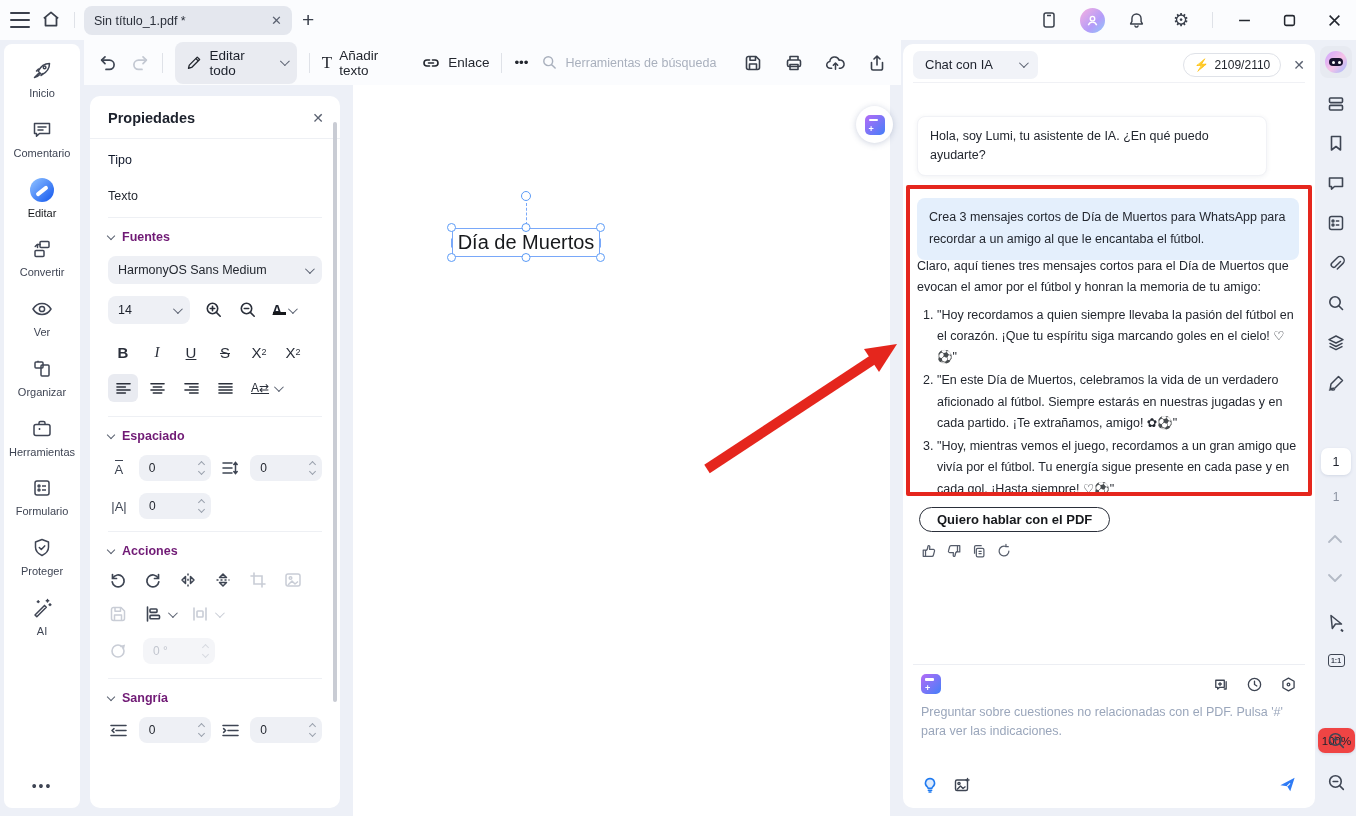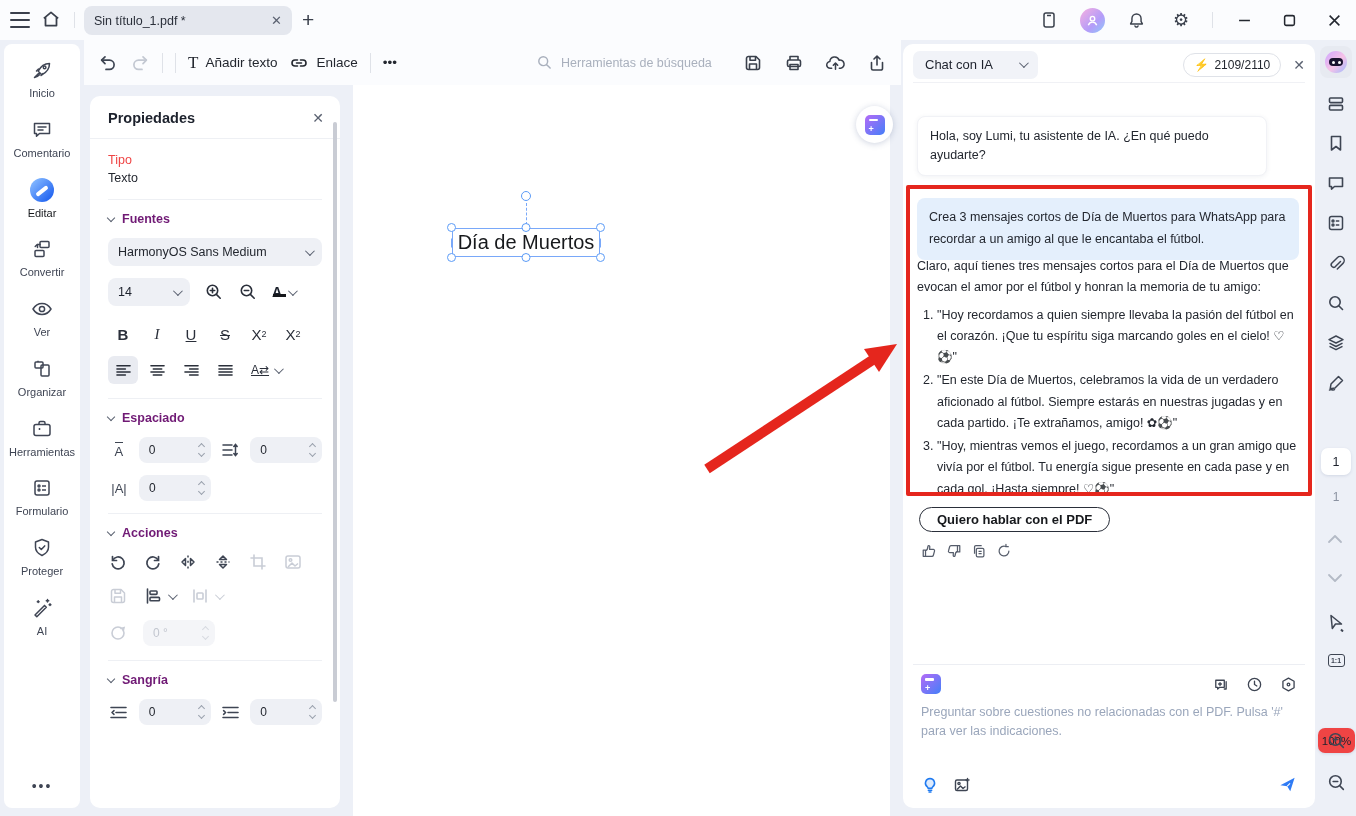--- a/index.html
+++ b/index.html
@@ -46,21 +46,21 @@
   .edit-logo::before { content:""; position:absolute; left:5px; top:11px; width:14px; height:4px; background:#fff; border-radius:2px; transform:rotate(-38deg); }
   .nav-more { margin-top:auto; margin-bottom:14px; color:#3f4554; font-size:14px; letter-spacing:2px; cursor:pointer; }
 
   
   .props { position:absolute; left:90px; top:96px; width:250px; height:712px; background:#fff; border-radius:10px; padding:14px 0 0 0; }
   .props-header { display:flex; align-items:center; padding:0 16px 12px 18px; border-bottom:1px solid #eef0f4; }
   .props-header .t { font-size:14.5px; font-weight:700; color:#1c212c; }
   .props-header .x { margin-left:auto; color:#5a6170; font-size:14px; cursor:pointer; }
   .props-scroll { position:absolute; right:3px; top:26px; width:4px; height:580px; background:#c9ccd4; border-radius:2px; }
   .props-body { padding:14px 18px 0 18px; }
-  .plabel { font-size:12.5px; color:#ef4444; margin-bottom:4px; }
+  .plabel { font-size:12.5px; color:#0f172a; margin-bottom:22px; }
   .pvalue { font-size:12.5px; color:#23272f; margin-bottom:14px; }
   .pdivider { border-top:1px solid #eef0f4; margin:2px 0 12px 0; }
   .sect { display:flex; align-items:center; gap:8px; font-size:12.5px; font-weight:700; color:#701a75; margin-bottom:12px; }
   .sect .chv { width:6px; height:6px; transform:rotate(45deg); margin-top:-3px; }
   .select-pill { background:#eef0f5; border-radius:8px; height:28px; display:flex; align-items:center; padding:0 10px; font-size:12.5px; color:#23272f; cursor:pointer; margin-bottom:12px; }
   .select-pill .chv { margin-left:auto; }
   .fs-row { display:flex; align-items:center; gap:14px; margin-bottom:14px; }
   .fs-pill { background:#eef0f5; border-radius:8px; height:28px; width:82px; display:flex; align-items:center; padding:0 10px; font-size:12.5px; cursor:pointer; }
   .fs-pill .chv { margin-left:auto; }
   .fmt-row { display:flex; align-items:center; gap:4px; margin-bottom:8px; }
@@ -206,20 +206,28 @@
         <path d="M3.9 7.2h7.6a4.6 4.6 0 0 1 0 9.2H8"></path>
       </svg>
   </span>
   <span>
     <svg class="ic" width="20" height="20" viewBox="0 0 20 20" fill="none" stroke="#c3c8d2" stroke-width="1.7" stroke-linecap="round" stroke-linejoin="round">
         <path d="m13 3.8 3.4 3.4L13 10.6"></path>
         <path d="M16.1 7.2H8.5a4.6 4.6 0 0 0 0 9.2H12"></path>
       </svg>
   </span>
   <span class="sep"></span>
+  <span class="pill-btn">
+    <svg class="ic" width="18" height="18" viewBox="0 0 20 20" fill="none" stroke="#23272f" stroke-width="1.5" stroke-linejoin="round">
+        <path d="m4 16 .9-3.6L14 3.3l2.7 2.7L7.6 15.1 4 16z"></path>
+        <path d="m12.4 4.9 2.7 2.7"></path>
+      </svg>
+    <span>Editar todo</span>
+    <span class="chv"></span>
+  </span>
   <span class="sep"></span>
   <span class="tool-label">
     <span style="font-size:17px; font-family:'Liberation Serif',serif;">T</span>
     <span>Añadir texto</span>
   </span>
   <span class="tool-label">
     <svg class="ic" width="20" height="20" viewBox="0 0 20 20" fill="none" stroke="#23272f" stroke-width="1.6" stroke-linecap="round">
         <path d="M8.5 7H6a3 3 0 0 0 0 6h2.5M11.5 7H14a3 3 0 0 1 0 6h-2.5M7.5 10h5"></path>
       </svg>
     <span>Enlace</span>

